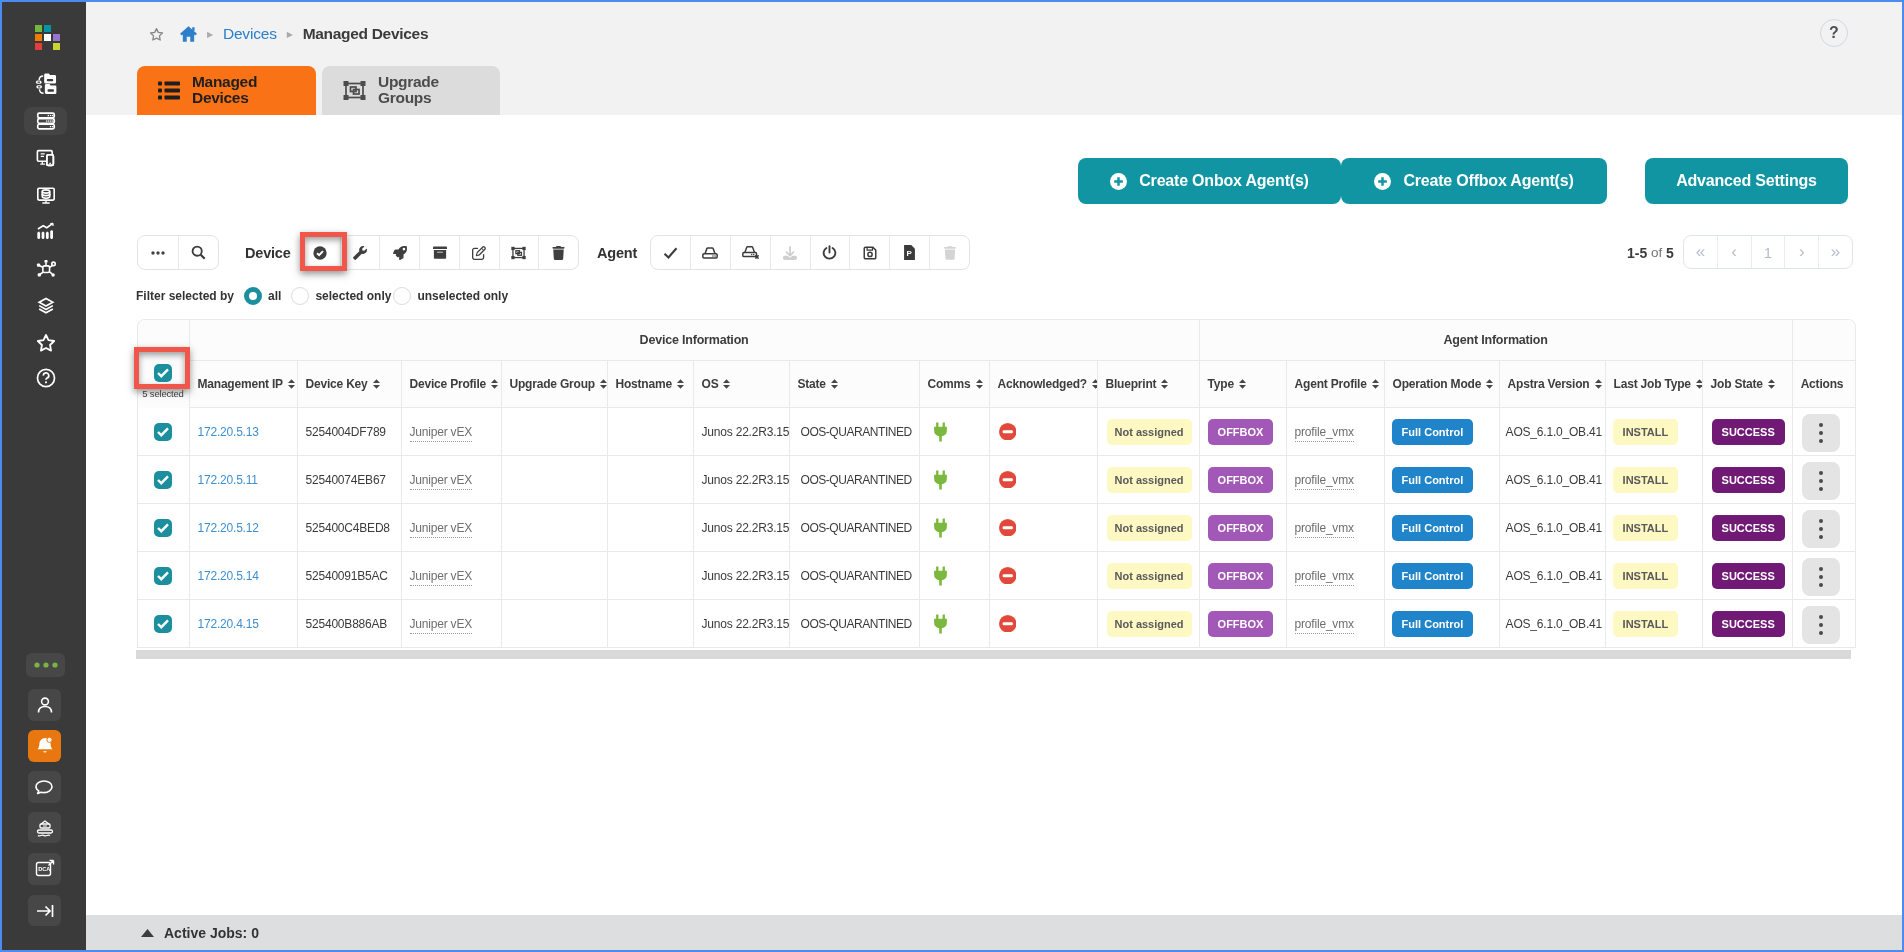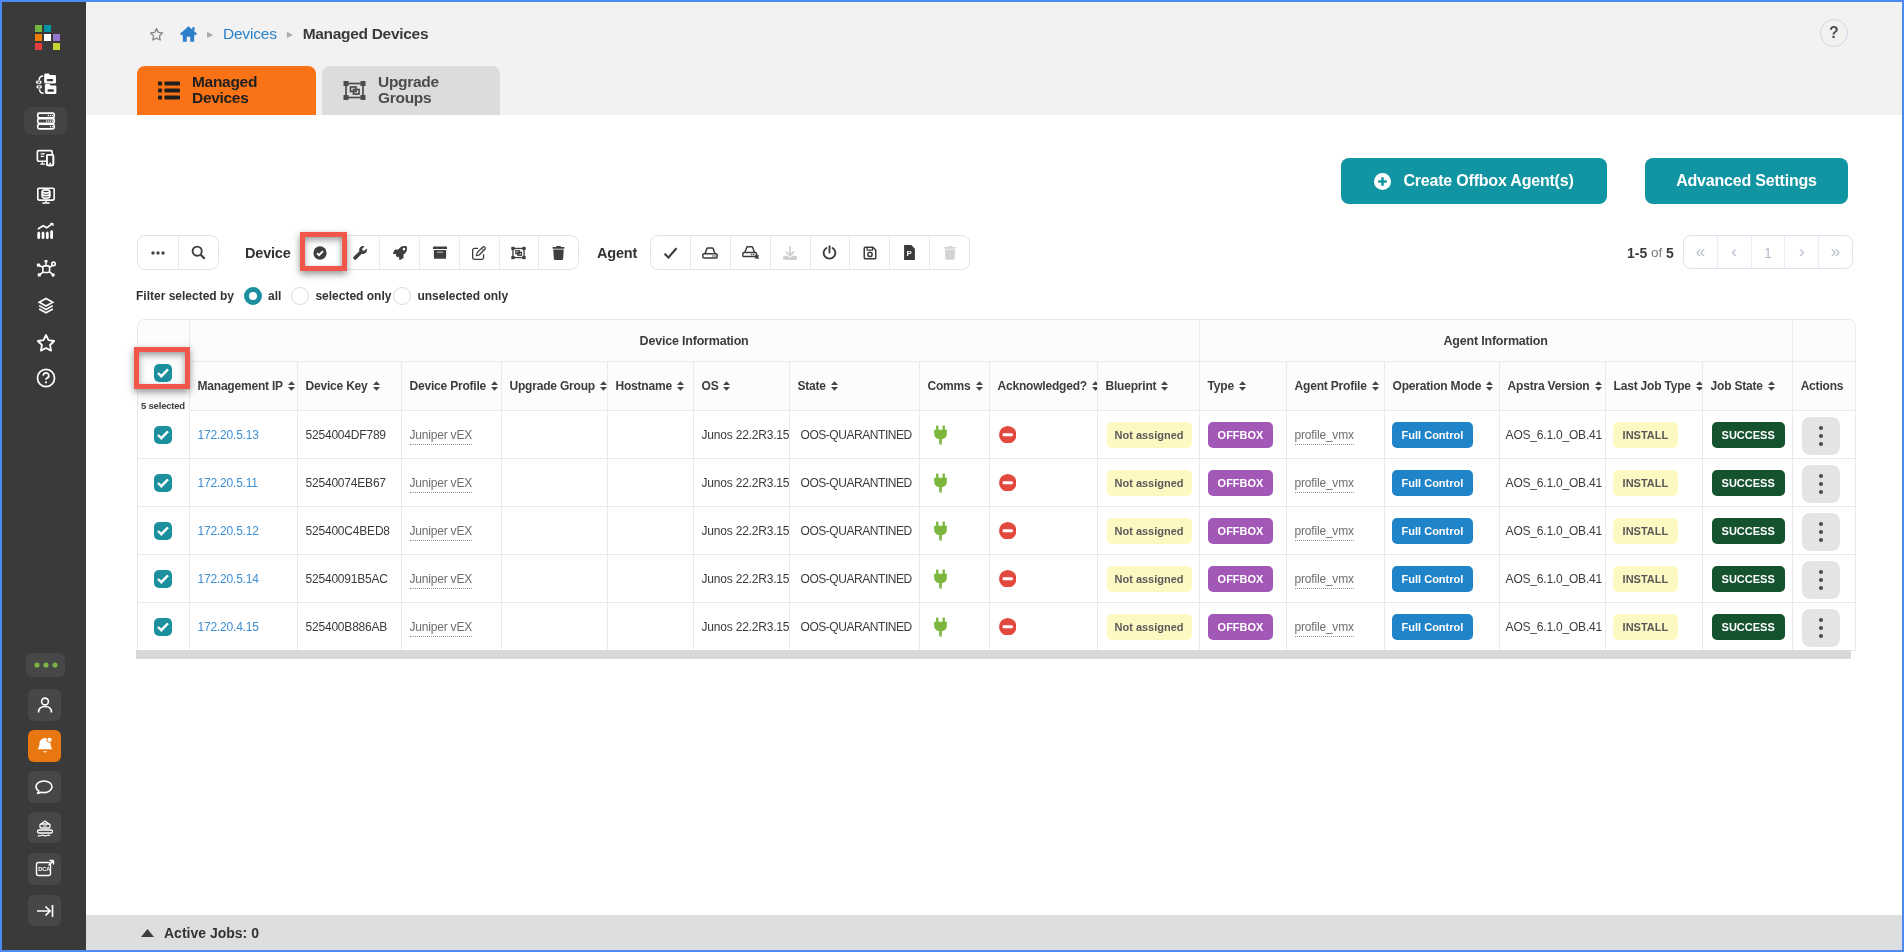--- a/index.html
+++ b/index.html
@@ -50,21 +50,21 @@
 tr.cols th{height:47px;text-align:left;padding-left:8px;border-bottom:1px solid #e9e9e9}
 tbody td{height:48px;padding-left:8px;background:#fff;border-bottom:1px solid #e9e9e9}
 th:last-child,td:last-child{border-right:none}
 tbody tr td:first-child{text-align:center;padding-left:0}
 .sort{display:inline-block;vertical-align:-1px;margin-left:5px}
 .link{color:#3e8ed0}
 .dotted{color:#6f6f6f;border-bottom:1px dotted #999;padding-bottom:2px}
 .badge{display:inline-block;border-radius:5px;color:#fff;font-weight:bold;font-size:11px;letter-spacing:0;height:26px;line-height:26px;padding:0 10px}
 .b-purple{background:#a258b7}
 .b-blue{background:#1f84c9}
-.b-green{background:#14532d}
+.b-green{background:#701a75}
 .pill{display:inline-block;border-radius:5px;background:#fef9c3;color:#595959;font-weight:bold;font-size:11px;letter-spacing:0;height:26px;line-height:26px;padding:0 8px}
 .ck{display:inline-block;width:18px;height:18px;border-radius:5px;background:#1b8f9e;position:relative;vertical-align:middle}
 .ck svg{position:absolute;left:3px;top:4px}
 .kebab{display:inline-block;width:38px;height:38px;border-radius:8px;background:#e4e4e4;position:relative}
 .kebab i{position:absolute;left:17px;width:4px;height:4px;border-radius:50%;background:#4a4a4a}
 #hscroll{position:absolute;left:50px;top:648px;width:1715px;height:9px;background:#d9d9d9}
 .redbox{position:absolute;border:5.5px solid #f0564a;z-index:20;box-shadow:0 3px 7px rgba(60,60,60,.55),inset 0 3px 6px rgba(60,60,60,.5)}
 #jobsbar{position:absolute;bottom:0;height:35px;left:0;right:0;background:#dcdee0;display:flex;align-items:center;font-weight:bold;font-size:14px;color:#333;z-index:6}
 </style></head>
 <body>
@@ -242,20 +242,27 @@
           <rect x="17.5" y="1" width="5" height="5"></rect>
         <rect x="0.5" y="15" width="5" height="5"></rect>
           <rect x="17.5" y="15" width="5" height="5"></rect>
       </g>
       <rect x="7.5" y="7" width="5.5" height="4.5"></rect>
       <rect x="10.5" y="9.5" width="5.5" height="4.5"></rect>
     </svg>
     <span>Upgrade<br>Groups</span>
   </div>
 
+  <div class="tealbtn" style="left:992px;width:263px">
+    <svg class="plus" width="17" height="17" viewBox="0 0 19 19">
+        <circle cx="9.5" cy="9.5" r="9.5" fill="#fff"></circle>
+        <path d="M9.5 4.7 V14.3 M4.7 9.5 H14.3" stroke="#1295a2" stroke-width="2.8"></path>
+      </svg>
+    Create Onbox Agent(s)
+  </div>
   <div class="tealbtn" style="left:1255px;width:266px">
     <svg class="plus" width="17" height="17" viewBox="0 0 19 19">
         <circle cx="9.5" cy="9.5" r="9.5" fill="#fff"></circle>
         <path d="M9.5 4.7 V14.3 M4.7 9.5 H14.3" stroke="#1295a2" stroke-width="2.8"></path>
       </svg>
     Create Offbox Agent(s)
   </div>
   <div class="tealbtn" style="left:1559px;width:203px">Advanced Settings</div>
 
   <div class="tbgroup" style="left:51px;width:82px">
@@ -415,21 +422,21 @@
           <col style="width:97px">
           <col style="width:90px">
           <col style="width:62px">
         </colgroup>
     <thead>
       <tr class="grp">
         <th class="nob" rowspan="2" style="vertical-align:top">
           <div style="margin-top:44px"><span class="ck"><svg width="12" height="10" viewBox="0 0 12 10" fill="none" stroke="#fff" stroke-width="2.4">
                     <path d="M1 5 L4.3 8.2 L11 1.4"></path>
                   </svg></span></div>
-          <div style="font-size:9.5px;font-weight:bold;margin-top:18px;letter-spacing:-0.2px">5 selected</div>
+          <div style="font-size:9.5px;font-weight:normal;margin-top:6px;letter-spacing:-0.2px">5 selected</div>
         </th>
         <th colspan="10" style="font-size:12.5px">Device Information</th>
         <th colspan="6" style="font-size:12.5px">Agent Information</th>
         <th></th>
       </tr>
       <tr class="cols">
         <th>Management IP<span class="sort"><svg width="7" height="10" viewBox="0 0 8 11" fill="#464646">
                   <path d="M4 0 L8 4.3 H0 Z"></path>
                   <path d="M0 6.7 H8 L4 11 Z"></path>
                 </svg></span></th>

